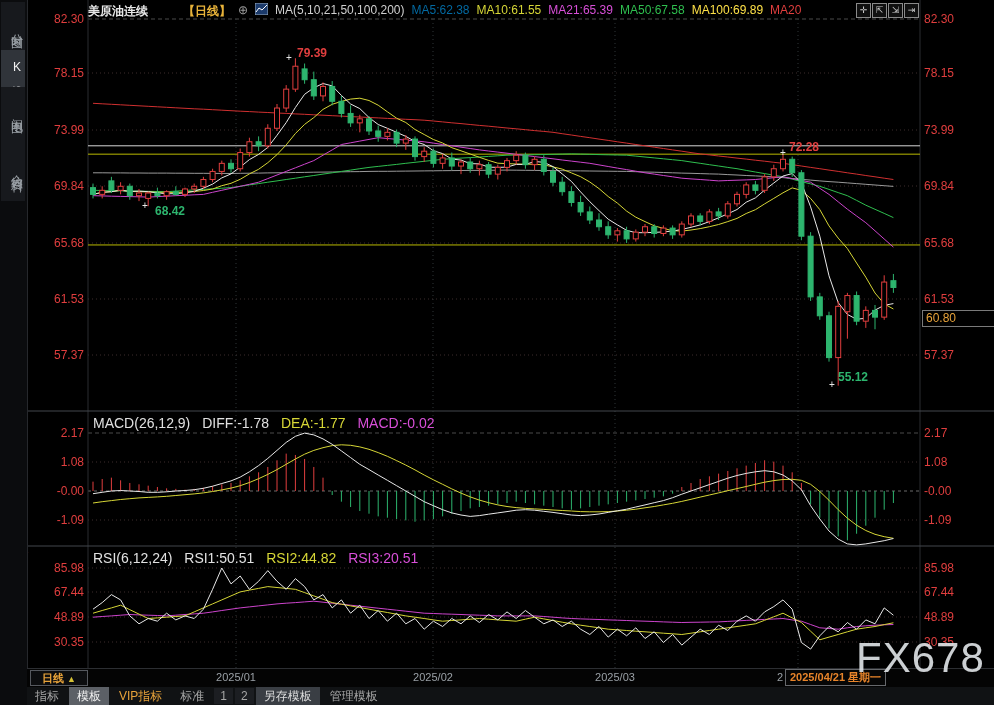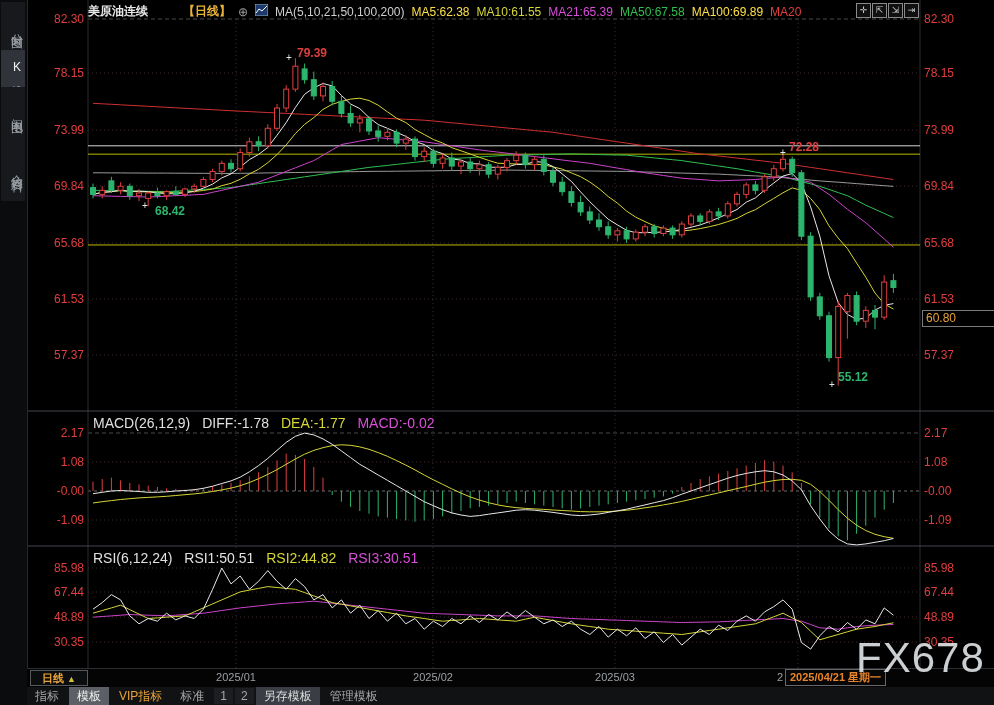--- a/index.html
+++ b/index.html
@@ -8,21 +8,21 @@
   #bg-svg{position:absolute;left:0;top:0;z-index:1;}
   .axis-label{position:absolute;font-size:12px;color:#e03e3e;z-index:5;width:46px;}
   .axis-left{text-align:right;}
   .axis-right{text-align:left;}
   #sidebar{position:absolute;left:0;top:0;width:27px;height:705px;background:#0b0c0e;
            border-right:1px solid #26282c;z-index:8;}
   .side-tab{position:absolute;left:1px;width:24px;writing-mode:vertical-rl;text-orientation:upright;
             color:#9aa0a6;font-size:12px;background:#17191d;text-align:center;letter-spacing:2px;
             cursor:pointer;padding:2px 0;}
   .side-tab.active{background:#30343a;color:#f2f2f2;}
-  #header{position:absolute;left:88px;top:3px;z-index:10;display:flex;align-items:center;
+  #header{position:absolute;left:88px;top:3px;z-index:10;display:flex;
           font-size:12px;white-space:nowrap;}
   #header span{margin-right:7px;}
   .hdr-symbol{color:#e8e8e8;font-weight:bold;}
   .hdr-period{color:#e8b33a;font-weight:bold;margin-left:28px;}
   .hdr-circle{color:#9a9a9a;font-size:12px;}
   .hdr-ma{color:#cfcfcf;}
   #top-icons{position:absolute;left:856px;top:3px;z-index:10;display:flex;}
   .tool-icon{width:13px;height:13px;border:1px solid #8a8a8a;color:#c9c9c9;font-size:9px;
              line-height:13px;text-align:center;margin-right:1px;background:#101010;cursor:pointer;}
   .annot{position:absolute;font-size:12px;font-weight:bold;z-index:6;}
@@ -390,21 +390,21 @@
   <span class="hdr-period">【日线】</span>
   <span class="hdr-circle">⊕</span>
   <span style="margin-right:7px;">
     <svg width="13" height="12">
         <rect x="0" y="0" width="13" height="12" fill="#1b3a6b" stroke="#9ab"></rect>
         <polyline points="1,9 4,5 7,7 12,2" fill="none" stroke="#fff" stroke-width="1"></polyline>
       </svg>
   </span>
   <span class="hdr-ma">MA(5,10,21,50,100,200)</span>
   <span id="ma-values" style="display:inline-flex;">
-      <span style="color: #fde047;">MA5:62.38</span>
+      <span style="color: #0369a1;">MA5:62.38</span>
       <span style="color: rgb(214, 214, 54);">MA10:61.55</span>
       <span style="color: rgb(216, 79, 216);">MA21:65.39</span>
       <span style="color: rgb(47, 191, 79);">MA50:67.58</span>
       <span style="color: #fde047;">MA100:69.89</span>
       <span style="color: rgb(224, 62, 62);">MA20</span>
     </span>
 </div>
 
 <div id="top-icons">
     <span class="tool-icon">✛</span>
@@ -428,21 +428,21 @@
   <span class="lbl-white">MACD(26,12,9)</span>
   <span class="lbl-white">DIFF:-1.78</span>
   <span class="lbl-yellow">DEA:-1.77</span>
   <span class="lbl-magenta">MACD:-0.02</span>
 </div>
 
 <div class="panel-label" style="left:93px;top:550px;">
   <span class="lbl-white">RSI(6,12,24)</span>
   <span class="lbl-white">RSI1:50.51</span>
   <span class="lbl-yellow">RSI2:44.82</span>
-  <span class="lbl-magenta">RSI3:30.51</span>
+  <span class="lbl-magenta">RSI3:20.51</span>
 </div>
 
 <div id="gear-icon">☀</div>
 
 <div id="date-axis">
   <div id="period-button">
     <span>日线</span>
     <span class="arrow">▲</span>
   </div>
   <span id="date-partial">2</span>

